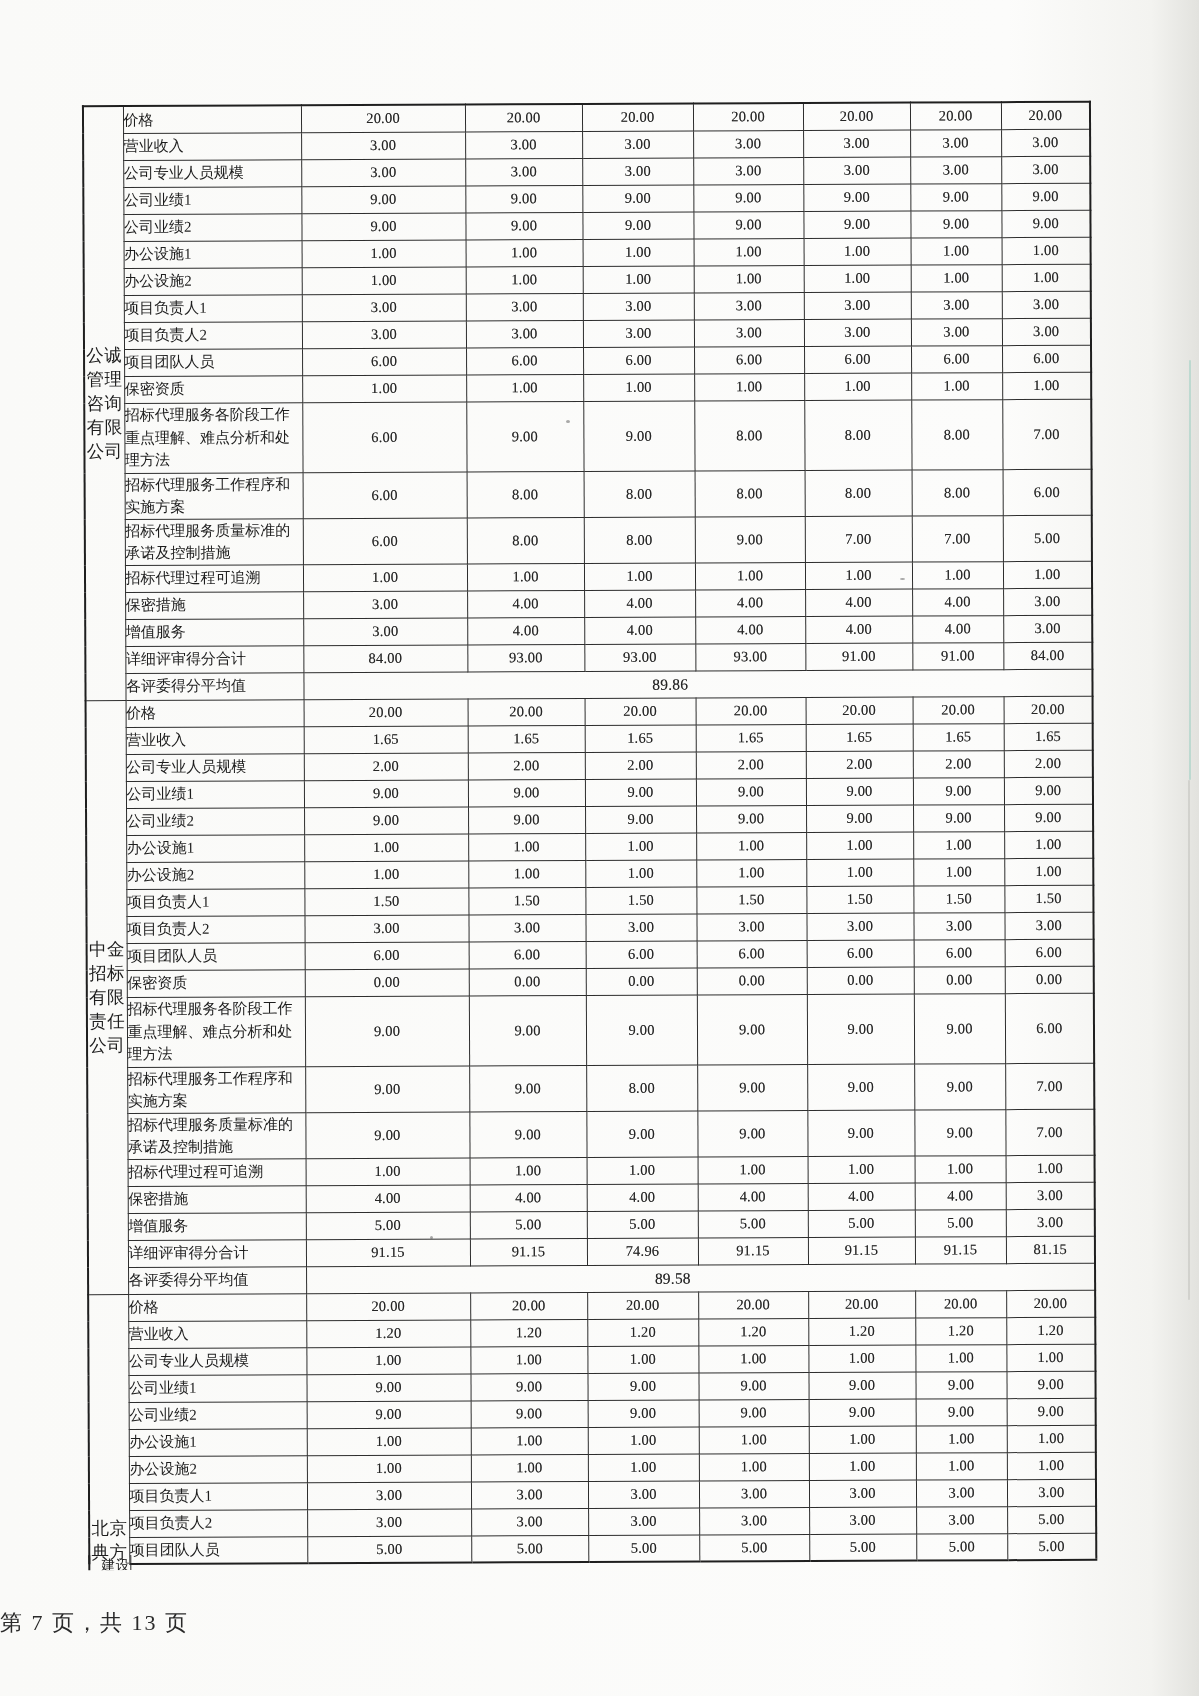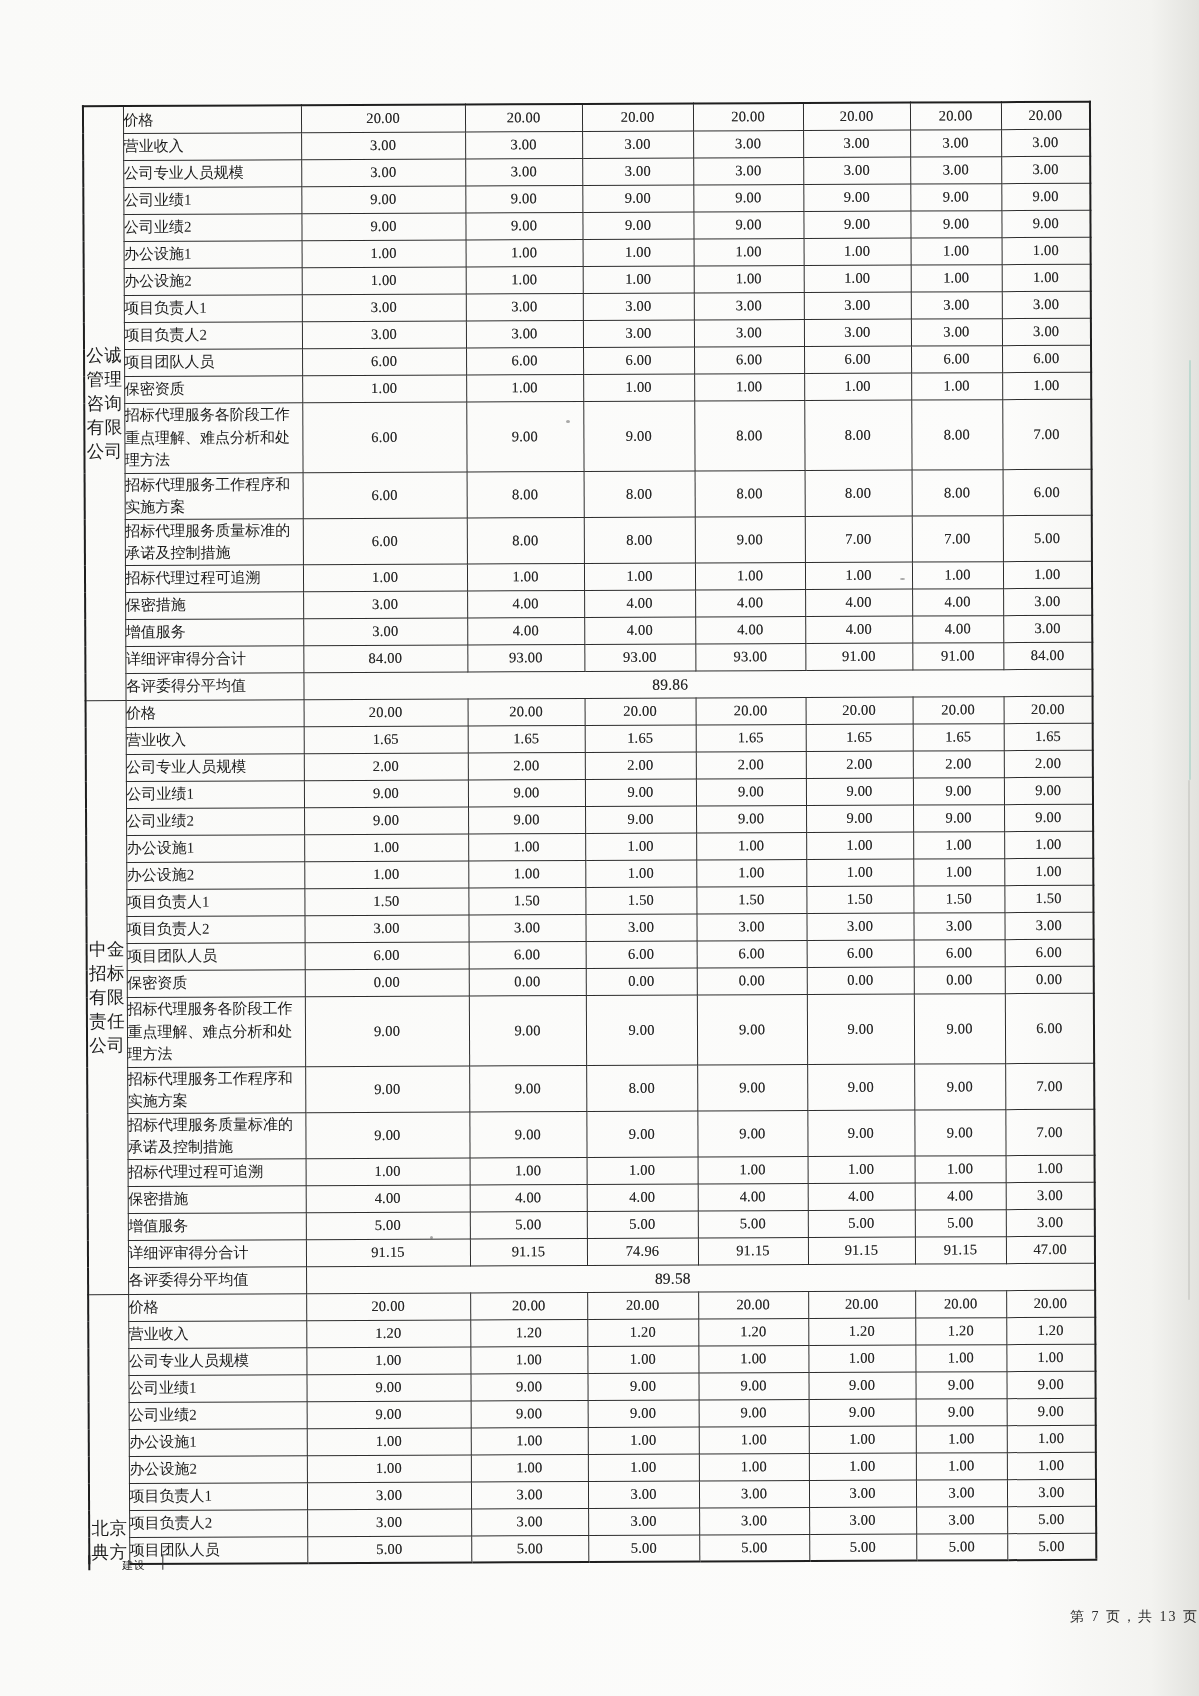--- a/index.html
+++ b/index.html
@@ -54,28 +54,28 @@
     text-shadow:0 0 0.5px rgba(40,40,40,0.55);
     letter-spacing:0.2px;
   }
   td.num.avg{padding-right:55px;font-size:15.5px;}
   .stub{
     position:absolute;left:0;top:1450px;
     width:40px;height:15px;
     border-left:2.3px solid #1f1f1f;
     border-right:1.7px solid #2e2e2e;
     overflow:hidden;
-    text-align:left;
-    font-size:11px;line-height:21px;
-    color:#1d1d1d;letter-spacing:0.5px;padding-left:32px;
+    text-align:right;
+    font-size:14px;line-height:21px;
+    color:#1d1d1d;letter-spacing:0.5px;
   }
   .footer{
     position:absolute;left:0;right:0;top:1608px;
-    text-align:right;
-    font-size:14px;
+    text-align:left;
+    font-size:22px;
     color:#2a2a2a;
     letter-spacing:2px;
   }
   .edge-line{
     position:absolute;width:2px;border-radius:1px;
   }
   .edge-line.teal{left:1189px;top:360px;height:420px;background:#9ccfc2;opacity:0.55;}
   .edge-line.gray{left:1188px;top:780px;height:520px;background:#c9c9c4;opacity:0.7;}
   .speck{position:absolute;background:#555;border-radius:50%;opacity:0.5;}
   .speck.s1{left:566px;top:420px;width:4px;height:3px;}
@@ -470,21 +470,21 @@
             <td class="num">3.00</td>
           </tr>
           <tr>
             <td class="label">详细评审得分合计</td>
             <td class="num">91.15</td>
             <td class="num">91.15</td>
             <td class="num">74.96</td>
             <td class="num">91.15</td>
             <td class="num">91.15</td>
             <td class="num">91.15</td>
-            <td class="num">47.00</td>
+            <td class="num">81.15</td>
           </tr>
           <tr>
             <td class="label">各评委得分平均值</td>
             <td class="num avg" colspan="7">89.58</td>
           </tr>
           <tr>
             <td class="company clipped" rowspan="10">
               <div>北京</div>
               <div>典方</div>
             </td>

